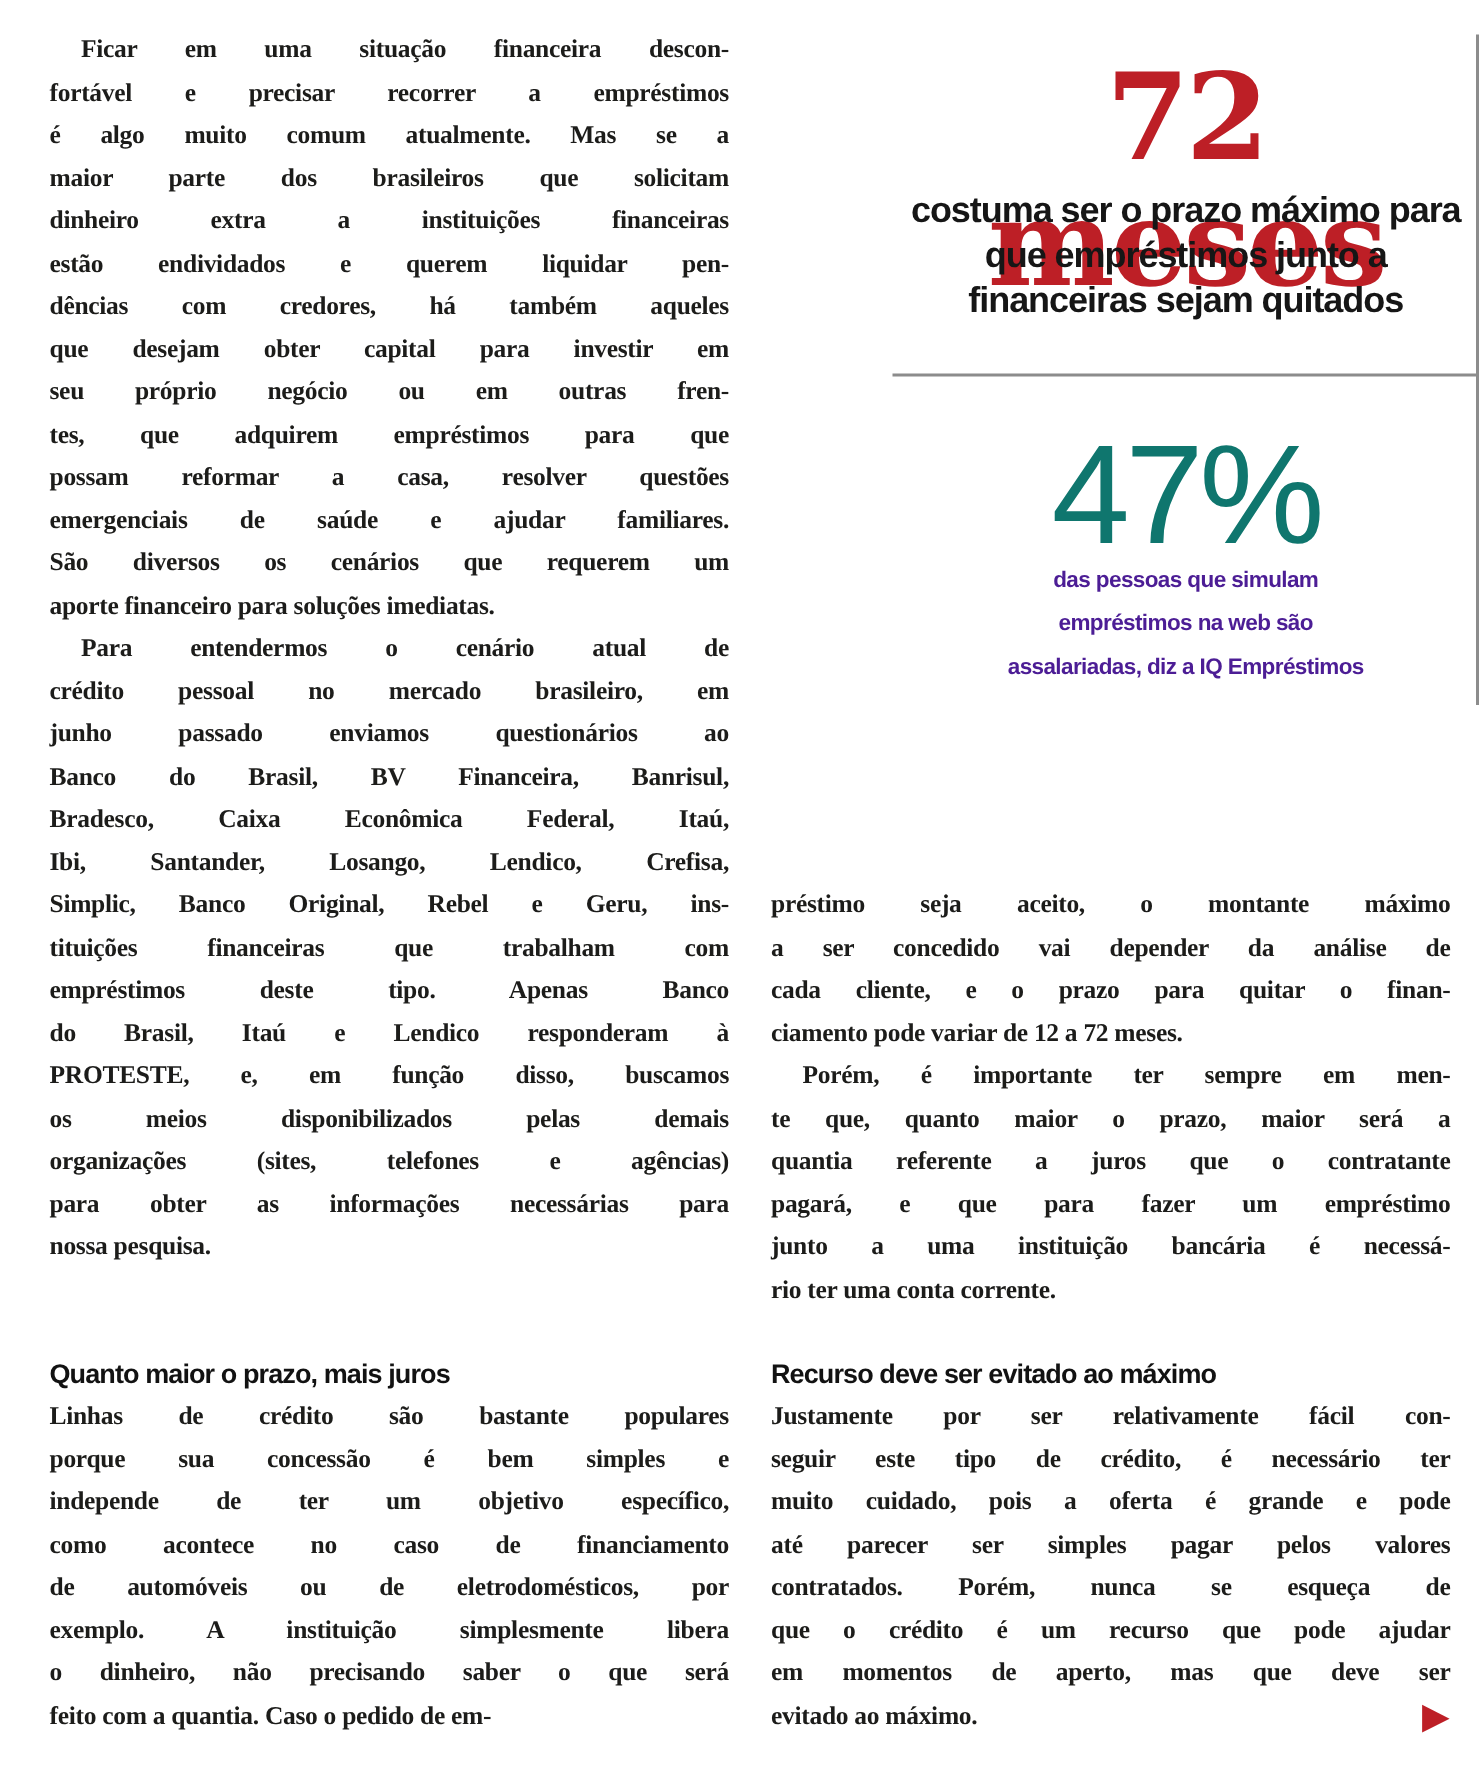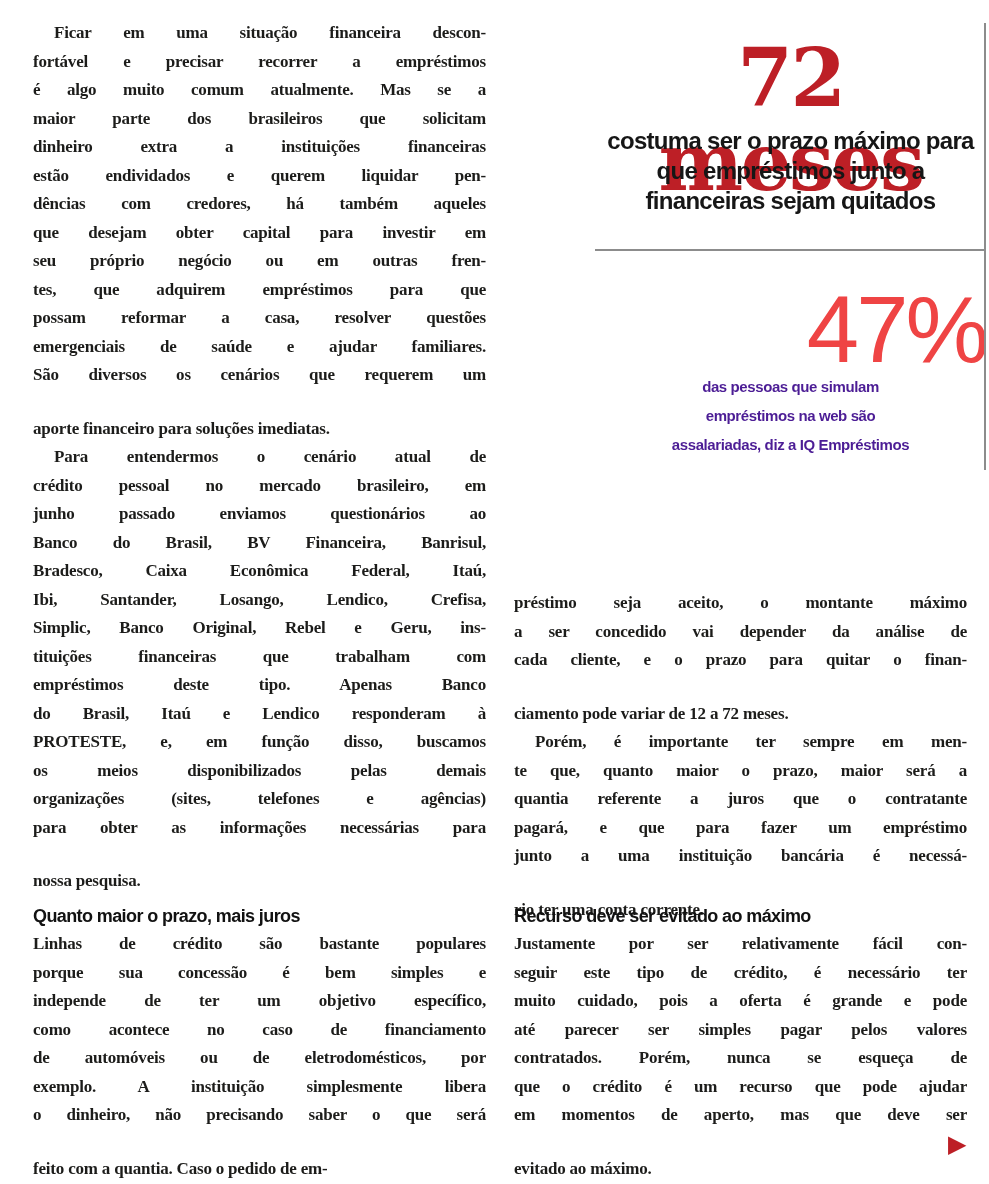--- a/index.html
+++ b/index.html
@@ -10,21 +10,21 @@
   .page { position:absolute; left:0; top:0; width:989px; height:1184px; background:#ffffff; }
 
   
   .textblock {
     position:absolute; width:453px;
     font-size:17px; line-height:28.5px; letter-spacing:-0.2px;
     color:#1c1c1a;
     font-weight:bold;
   }
   .tline { text-align:justify; text-align-last:justify; }
-  .tline.last { text-align-last:left;margin-top:25px; }
+  .tline.last { text-align-last:left; }
   .tline.indent { text-indent:21px; }
 
   .subhead {
     position:absolute; width:453px; margin:0;
     font-family:"Liberation Sans", sans-serif; font-weight:bold;
     font-size:18px; line-height:30px; letter-spacing:-0.6px;
     color:#121212;
   }
 
   
@@ -119,21 +119,21 @@
     </div>
 
   <div class="stat">
     <div class="stat-number n72" style="color: rgb(189, 31, 38);">72 meses</div>
     <div class="stat-sub">
         <div>costuma ser o prazo máximo para</div>
         <div>que empréstimos junto a</div>
         <div>financeiras sejam quitados</div>
       </div>
     <div class="divider"></div>
-    <div class="stat-number n47" style="color: #ef4444; text-align: right;">47%</div>
+    <div class="stat-number n47" style="color: #0f766e;">47%</div>
     <div class="stat-caption">
         <div>das pessoas que simulam</div>
         <div>empréstimos na web são</div>
         <div>assalariadas, diz a IQ Empréstimos</div>
       </div>
   </div>
 
   <div class="vrule"></div>
 
   <div id="right-a" class="textblock">

